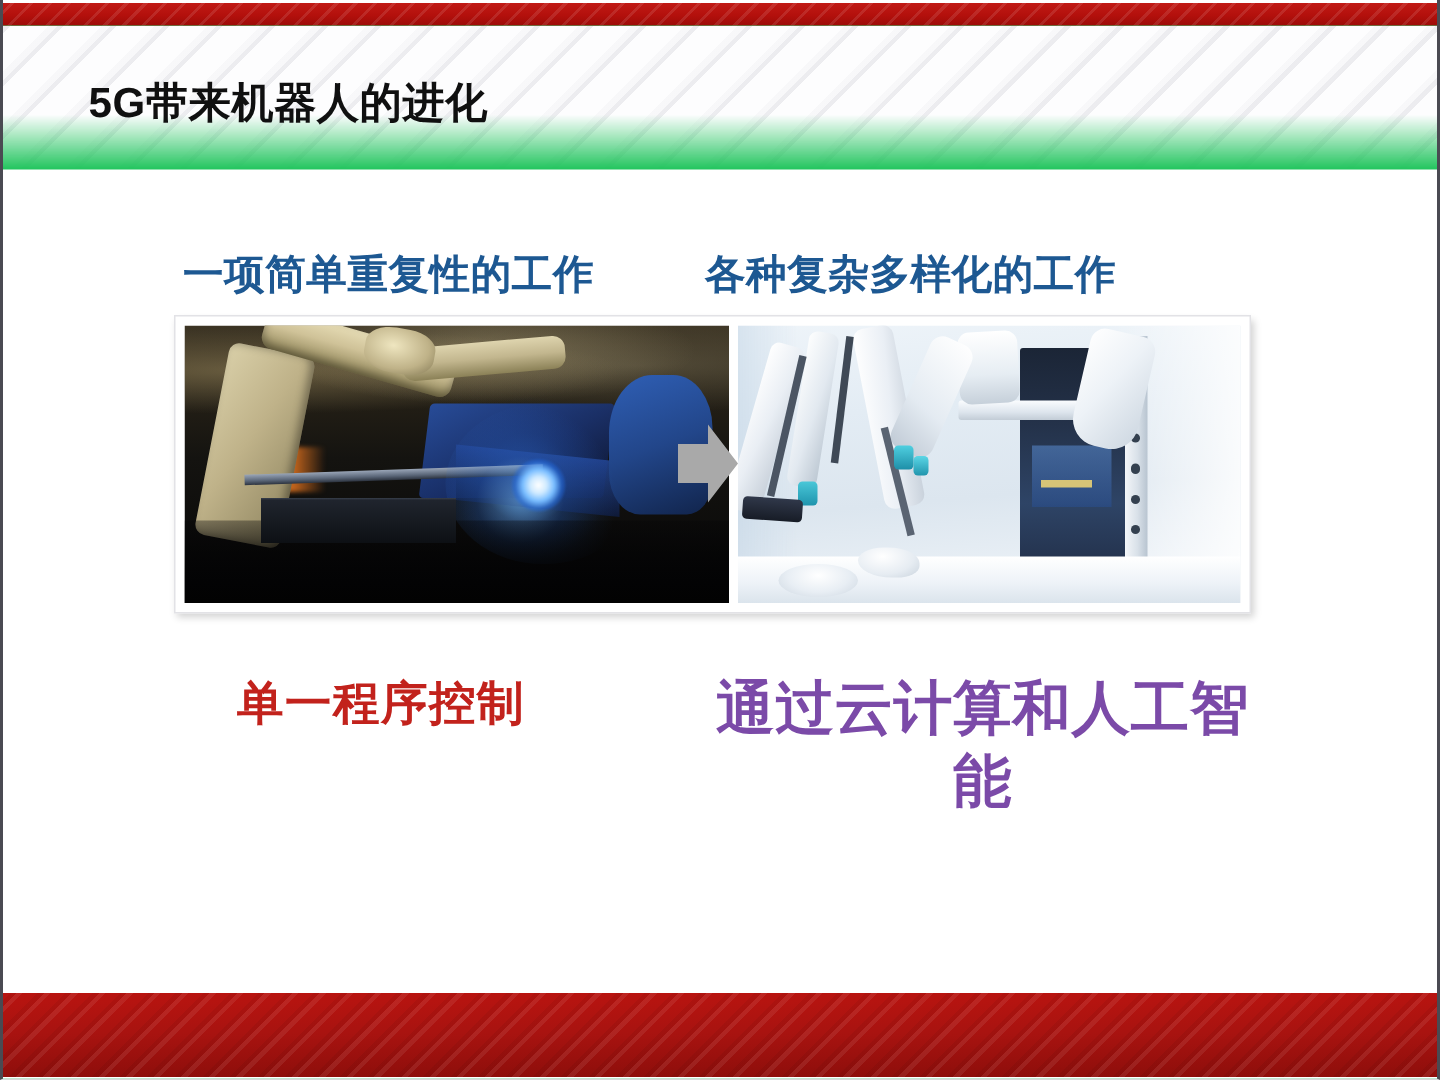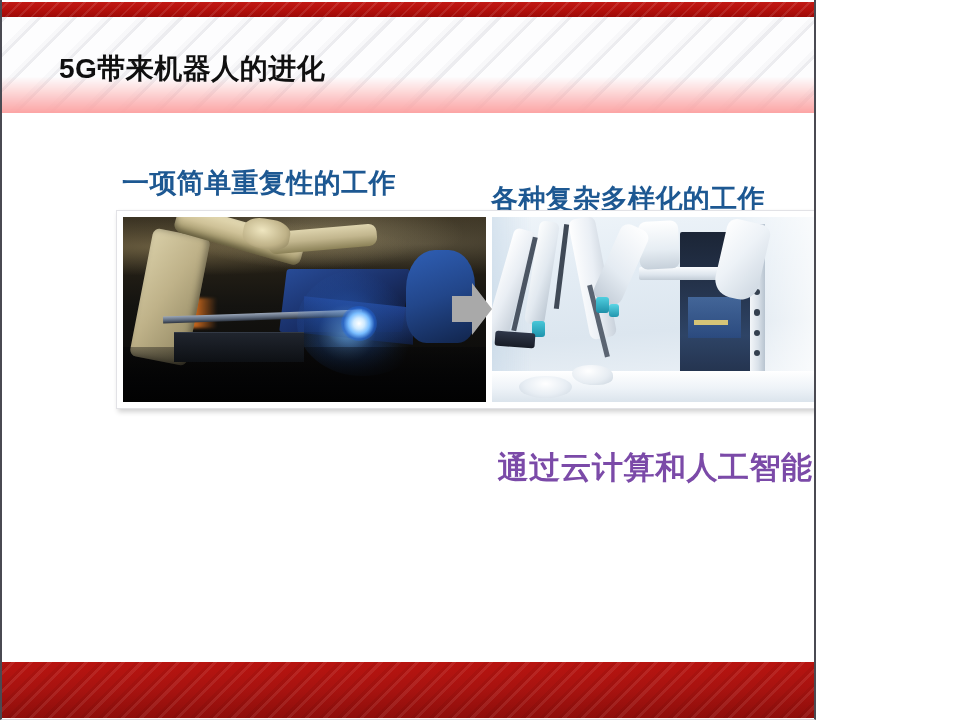--- a/index.html
+++ b/index.html
@@ -7,24 +7,24 @@
     margin: 0;
     padding: 0;
     background: #ffffff;
   }
   body {
     font-family: "Liberation Sans", "DejaVu Sans", sans-serif;
   }
 
   .slide {
     position: relative;
-    width: 816px;
+    width: 960px;
     height: 720px;
     overflow: hidden;
-    background: #fca5a5;
+    background: #22c55e;
     box-sizing: border-box;
     border-left: 2px solid #4a4a52;
     border-right: 2px solid #4a4a52;
     border-bottom: 1px solid #d8d8dc;
   }
 
   
   .top-white-cap {
     position: absolute;
     left: 0; top: 0;
@@ -99,21 +99,21 @@
   }
   .caption {
     position: absolute;
     font-size: 27px;
     font-weight: bold;
     color: #1d5892;
     white-space: nowrap;
     letter-spacing: 0.4px;
   }
   .caption-left  { left: 120px; top: 0; }
-  .caption-right { left: 489px; top: 0; margin-top: 16px; }
+  .caption-right { left: 468px; top: 0; }
 
   
   .picture-frame {
     position: absolute;
     left: 114px;
     top: 97px;
     width: 718px;
     height: 199px;
     background: #ffffff;
     border: 1px solid #e2e2e6;
@@ -360,21 +360,21 @@
     font-weight: bold;
     color: #c2221c;
     white-space: nowrap;
     letter-spacing: 1px;
   }
   .result-right {
     position: absolute;
     left: 463px;
     top: 335px;
     width: 380px;
-    font-size: 31px;
+    font-size: 39px;
     font-weight: bold;
     color: #7b4aa8;
     line-height: 1.26;
     text-align: center;
     letter-spacing: 0.5px;
   }
   .result-right .l2 { display: block; }
 
   
   .footer {
@@ -499,20 +499,21 @@
 
       </div>
     </div>
 
     <div class="flow-arrow">
       <svg viewBox="0 0 40 56" width="40" height="56" aria-hidden="true">
         <polygon points="0,15 20,15 20,2 40,28 20,54 20,41 0,41" fill="#a9a9a9"></polygon>
       </svg>
     </div>
 
+    <div class="result-left">单一程序控制</div>
     <div class="result-right">
       <span>通过云计算和人工智能</span>
     </div>
 
   </div>
 
   <div class="footer">
     <div class="footer-stripes"></div>
   </div>
   <div class="footer-bottom-cap"></div>

